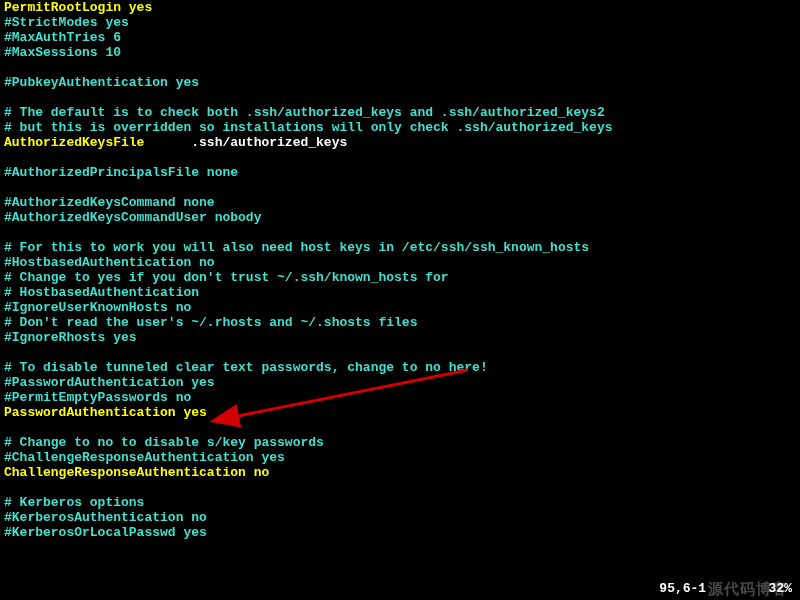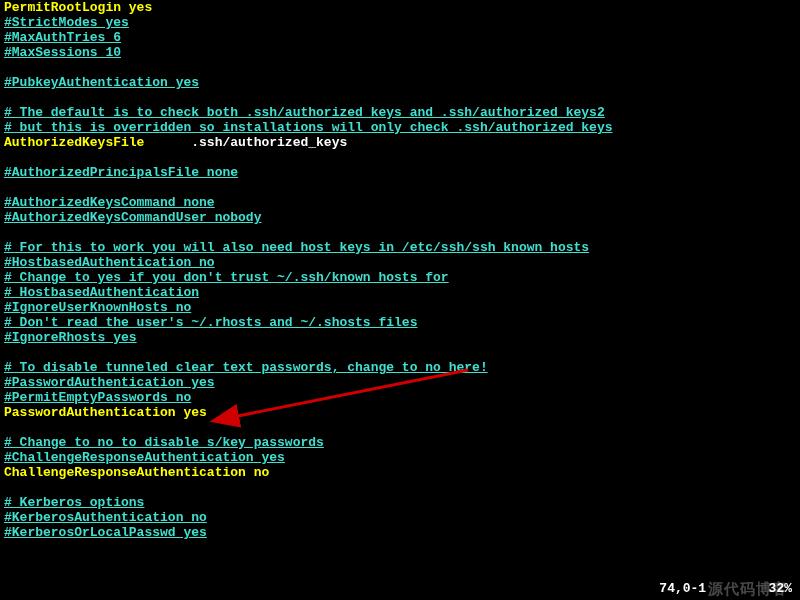--- a/index.html
+++ b/index.html
@@ -13,21 +13,21 @@
     line-height: 15px;
     overflow: hidden;
     position: relative;
     font-weight: bold;
   }
   .term {
     padding: 0 4px;
     white-space: pre;
     color: #40e0d0; 
   }
-  .teal { color: #40e0d0; text-decoration: underline; }
+  .teal { color: #40e0d0; }
   .yellow { color: #ffff00; }
   .white { color: #ffffff; text-align: center; }
   .statusbar {
     position: absolute;
     bottom: 4px;
     right: 8px;
     color: #ffffff;
     font-family: "Courier New", monospace;
     font-size: 13px;
     white-space: pre;
@@ -50,21 +50,21 @@
     height: 600px;
     pointer-events: none;
   }
 </style>
 </head>
 <body>
 
 <div class="term" id="term"><div><span class="yellow">PermitRootLogin yes</span></div><div><span class="teal">#StrictModes yes</span></div><div><span class="teal">#MaxAuthTries 6</span></div><div><span class="teal">#MaxSessions 10</span></div><div>&nbsp;</div><div><span class="teal">#PubkeyAuthentication yes</span></div><div>&nbsp;</div><div><span class="teal"># The default is to check both .ssh/authorized_keys and .ssh/authorized_keys2</span></div><div><span class="teal"># but this is overridden so installations will only check .ssh/authorized_keys</span></div><div><span class="yellow">AuthorizedKeysFile</span><span class="white">      .ssh/authorized_keys</span></div><div>&nbsp;</div><div><span class="teal">#AuthorizedPrincipalsFile none</span></div><div>&nbsp;</div><div><span class="teal">#AuthorizedKeysCommand none</span></div><div><span class="teal">#AuthorizedKeysCommandUser nobody</span></div><div>&nbsp;</div><div><span class="teal"># For this to work you will also need host keys in /etc/ssh/ssh_known_hosts</span></div><div><span class="teal">#HostbasedAuthentication no</span></div><div><span class="teal"># Change to yes if you don't trust ~/.ssh/known_hosts for</span></div><div><span class="teal"># HostbasedAuthentication</span></div><div><span class="teal">#IgnoreUserKnownHosts no</span></div><div><span class="teal"># Don't read the user's ~/.rhosts and ~/.shosts files</span></div><div><span class="teal">#IgnoreRhosts yes</span></div><div>&nbsp;</div><div><span class="teal"># To disable tunneled clear text passwords, change to no here!</span></div><div><span class="teal">#PasswordAuthentication yes</span></div><div><span class="teal">#PermitEmptyPasswords no</span></div><div><span class="yellow">PasswordAuthentication yes</span></div><div>&nbsp;</div><div><span class="teal"># Change to no to disable s/key passwords</span></div><div><span class="teal">#ChallengeResponseAuthentication yes</span></div><div><span class="yellow">ChallengeResponseAuthentication no</span></div><div>&nbsp;</div><div><span class="teal"># Kerberos options</span></div><div><span class="teal">#KerberosAuthentication no</span></div><div><span class="teal">#KerberosOrLocalPasswd yes</span></div></div>
 
 <div class="statusbar">
-  <span>74,0-1</span><span>        </span><span>32%</span>
+  <span>95,6-1</span><span>        </span><span>32%</span>
 </div>
 
 <div class="watermark">源代码博客</div>
 
 <svg class="arrow">
   <defs>
     <marker id="ah" markerWidth="10" markerHeight="8" refX="2" refY="4" orient="auto">
       <polygon points="0 0, 10 4, 0 8" fill="#d00000"></polygon>
     </marker>
   </defs>

